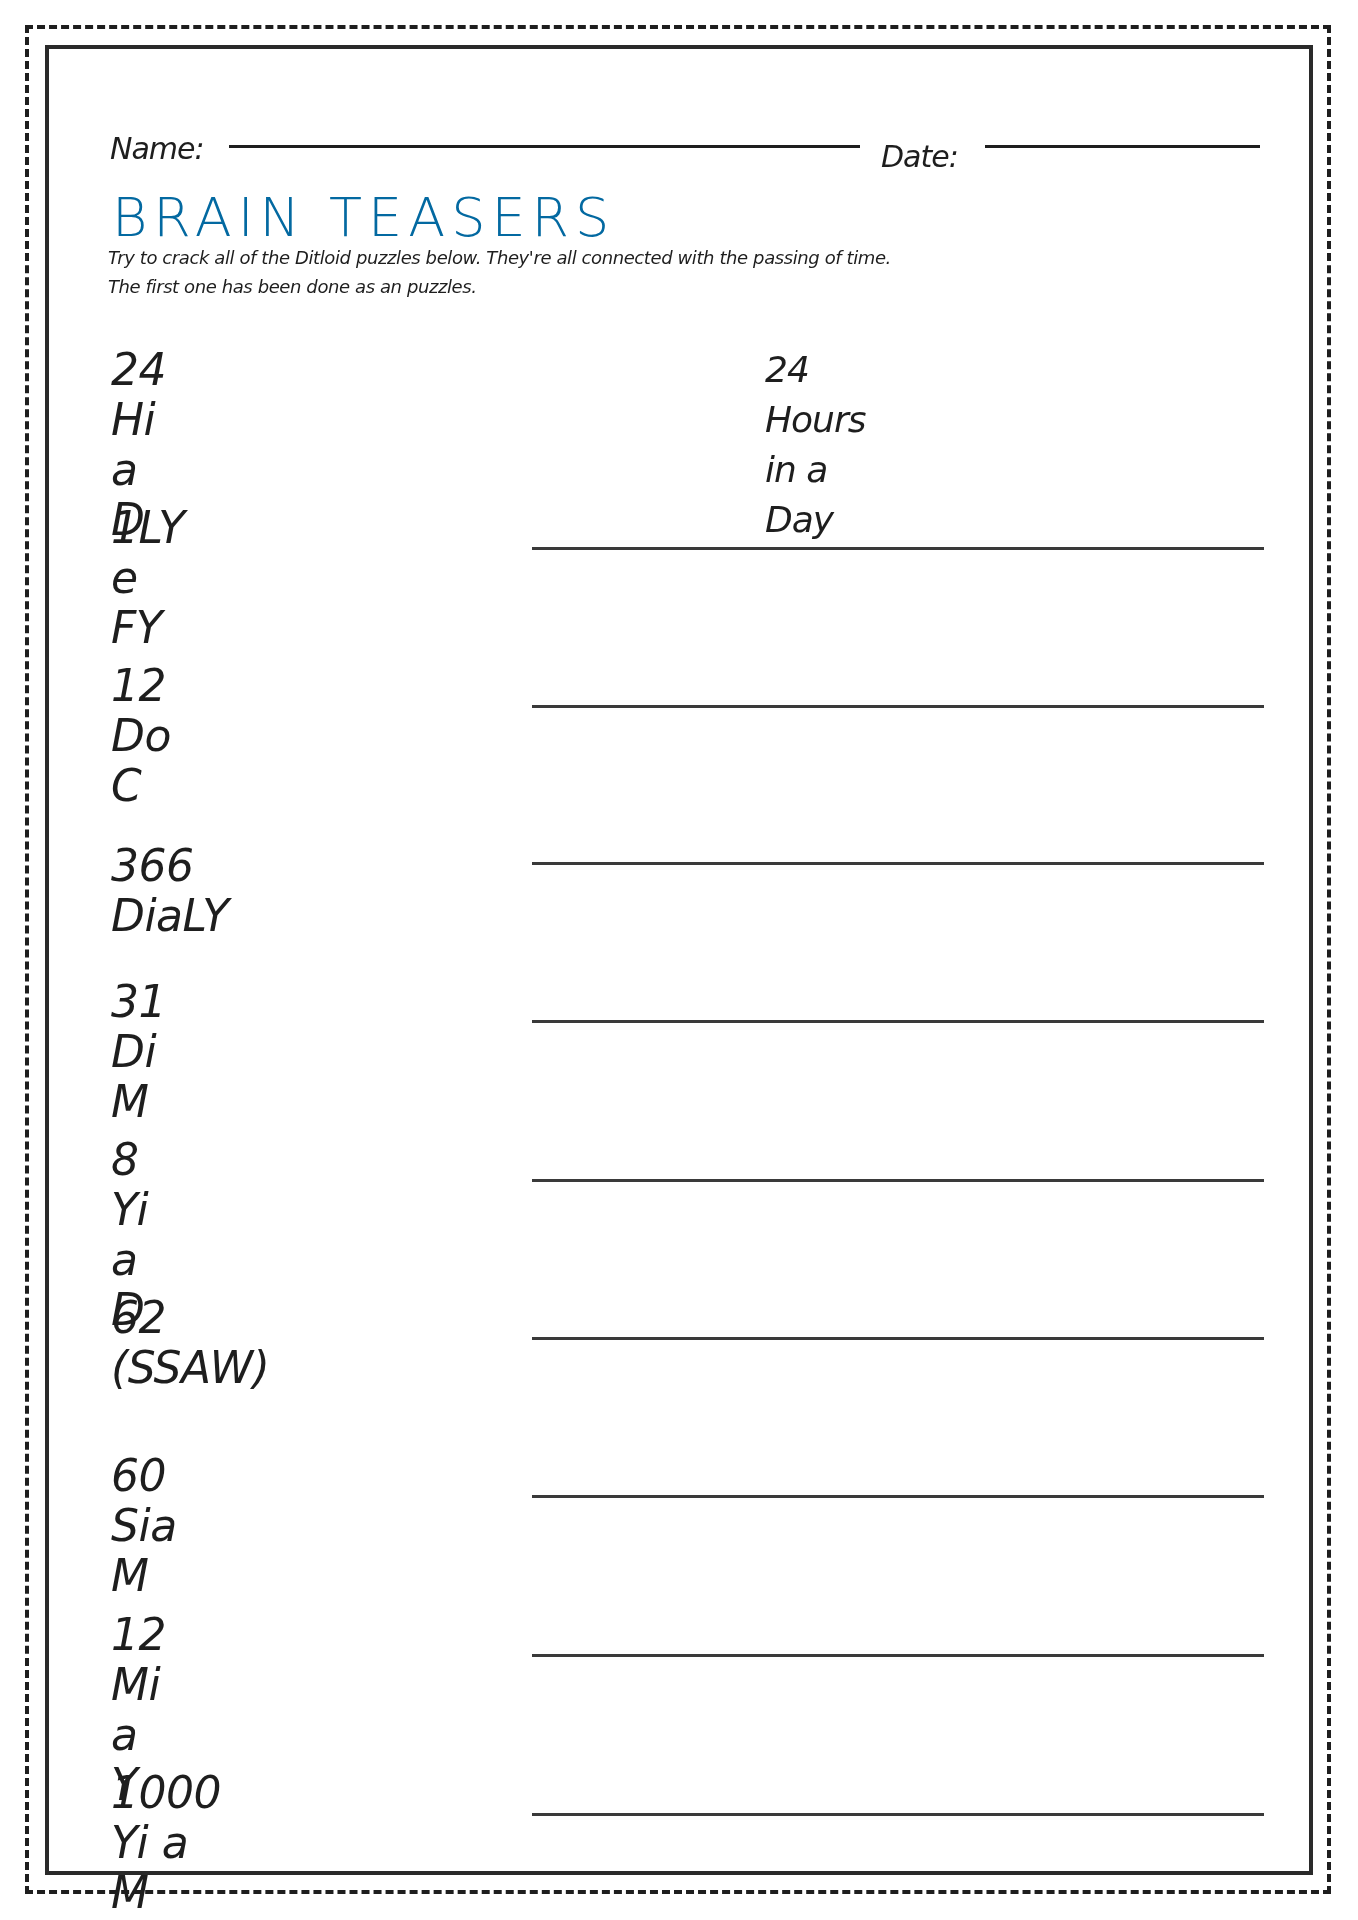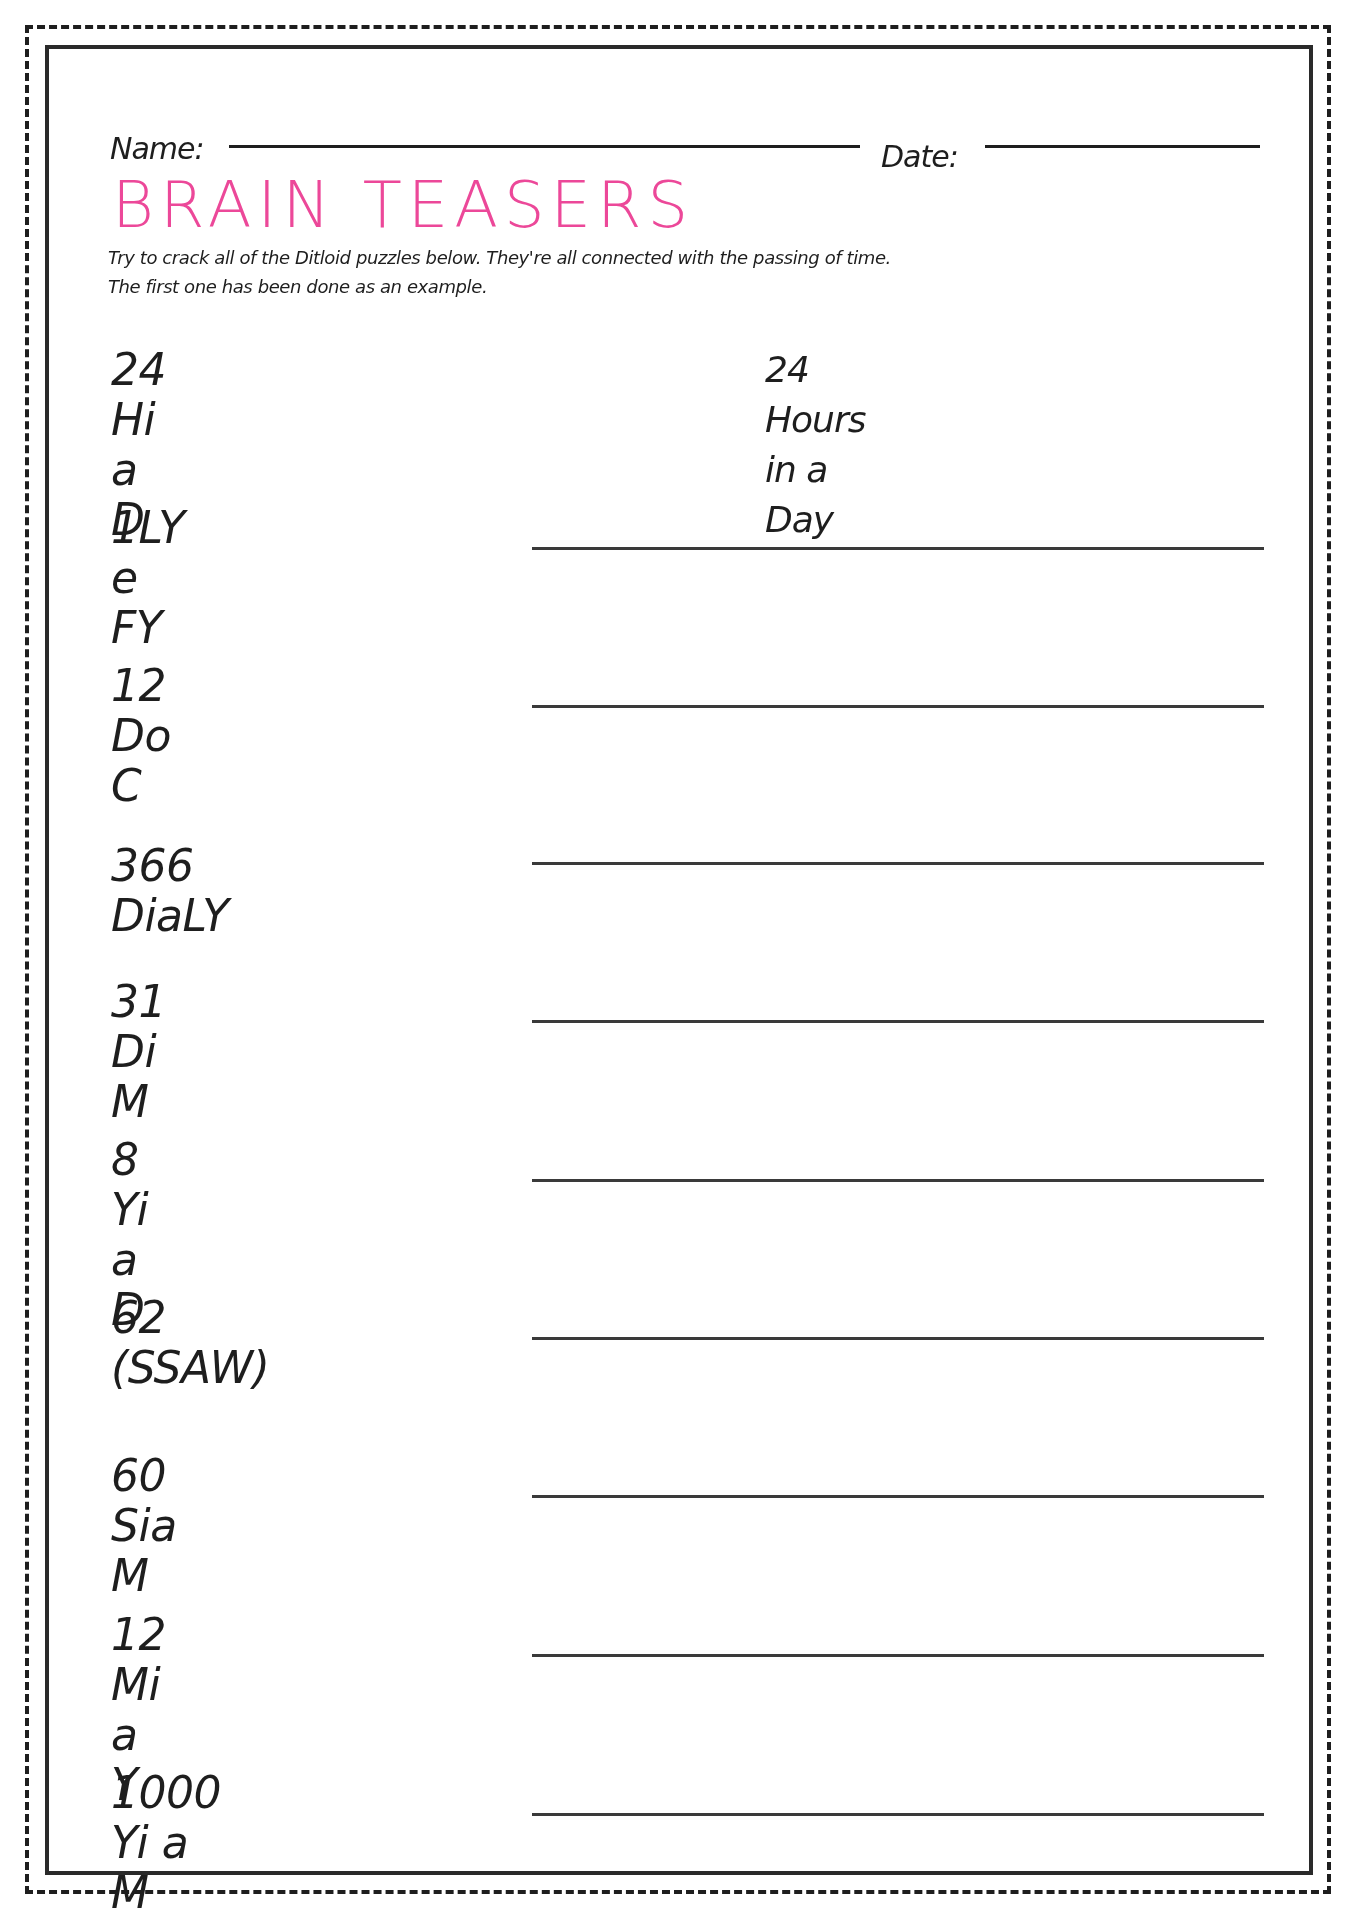--- a/index.html
+++ b/index.html
@@ -7,22 +7,22 @@
          font-family: "DejaVu Sans", sans-serif; color: #1e1e1e; }
   .dashed-frame { position: absolute; left: 25px; top: 25px; width: 1306px; height: 1869px;
                   box-sizing: border-box; border: 4px dashed #1e1e1e; }
   .solid-frame { position: absolute; left: 45px; top: 45px; width: 1268px; height: 1830px;
                  box-sizing: border-box; border: 4px solid #2a2a2a; }
   .abs { position: absolute; white-space: nowrap; }
   .name-label { left: 110px; top: 112px; font-size: 30px; line-height: 36px; font-style: italic; letter-spacing: -1px; margin-top: 19px; }
   .name-line { left: 229px; top: 145px; width: 631px; height: 3px; background: #1e1e1e; }
   .date-label { left: 881px; top: 112px; font-size: 30px; line-height: 36px; font-style: italic; letter-spacing: -1px; margin-top: 27px; }
   .date-line { left: 985px; top: 145px; width: 275px; height: 3px; background: #1e1e1e; }
-  .title { left: 112px; top: 165px; font-family: "DejaVu Sans", sans-serif; font-weight: 200;
-           font-size: 64px; line-height: 80px; letter-spacing: 6px; color: #ec4899;
+  .title { left: 112px; top: 178px; font-family: "DejaVu Sans", sans-serif; font-weight: 200;
+           font-size: 54px; line-height: 80px; letter-spacing: 6px; color: #0369a1;
            -webkit-text-stroke: 0; }
   .instructions { left: 108px; top: 243px; font-size: 18px; line-height: 29px; font-style: italic; letter-spacing: -0.4px; }
   .rows { position: absolute; left: 0; top: 0; }
   .clue { position: absolute; left: 111px; font-size: 44px; line-height: 50px; font-style: italic; letter-spacing: -0.5px; color: #1e1e1e; }
   .answer-line { position: absolute; left: 532px; width: 732px; height: 3px; background: #3a3a3a; }
   .answer-text { position: absolute; left: 765px; font-size: 36px; line-height: 50px; font-style: italic; letter-spacing: -1px; color: #1e1e1e; }
 </style>
 </head>
 <body>
 
@@ -31,21 +31,21 @@
 
 <div class="abs name-label">Name:</div>
 <div class="abs name-line"></div>
 <div class="abs date-label">Date:</div>
 <div class="abs date-line"></div>
 
 <div class="abs title">BRAIN TEASERS</div>
 
 <div class="abs instructions">
   <div>Try to crack all of the Ditloid puzzles below. They're all connected with the passing of time.</div>
-  <div>The first one has been done as an example.</div>
+  <div>The first one has been done as an puzzles.</div>
 </div>
 
 <div class="rows">
 
   <div class="clue" style="top:345px">24 Hi a D</div>
   <div class="answer-text" style="top:345px">24 Hours in a Day</div>
 
   <div class="clue" style="top:503px">1LY e FY</div>
   <div class="answer-line" style="top:547px"></div>
 

